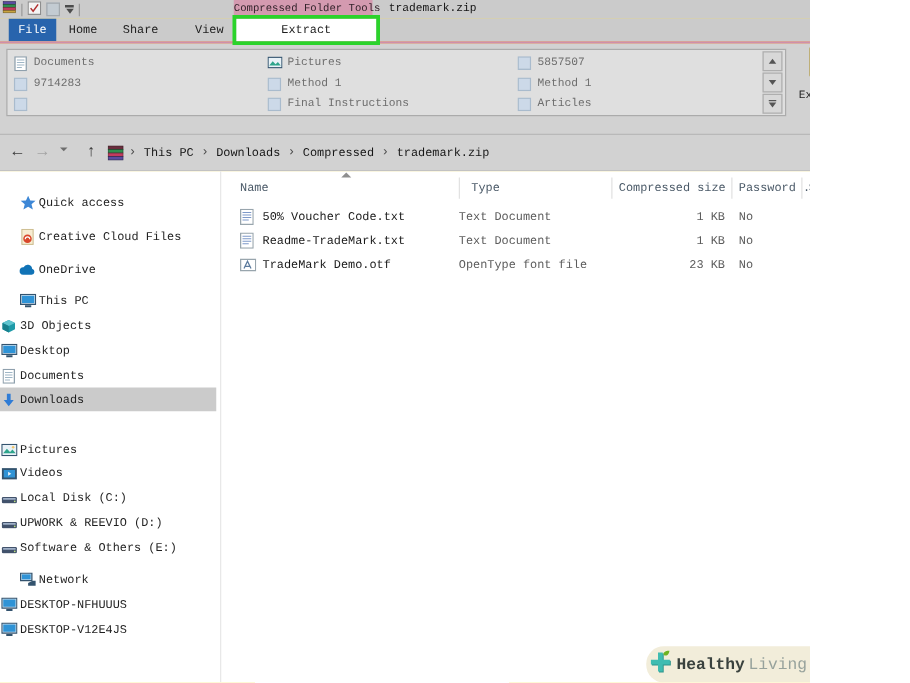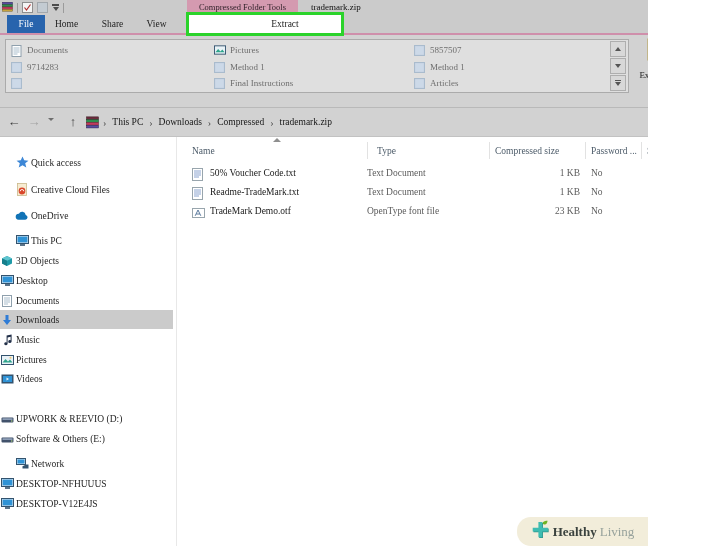--- a/index.html
+++ b/index.html
@@ -1,39 +1,39 @@
 <!DOCTYPE html>
 <html><head>
 <meta charset="utf-8">
 <style>
   html,body{margin:0;padding:0;}
   .screen{position:relative;width:648px;height:546px;background:#fde047;overflow:hidden;
-          font-family:Liberation Serif, serif;-webkit-font-smoothing:antialiased;}
+          font-family:Liberation Mono, monospace;-webkit-font-smoothing:antialiased;}
 
   
   .titlebar{position:absolute;left:0;top:0;width:728px;height:15px;background:#cbcbcb;}
   .qat{position:absolute;left:2px;top:1px;height:13px;display:flex;align-items:center;gap:4px;}
   .qat-sep{width:1px;height:10px;background:#9b9b9b;}
   .qat-box{width:11px;height:11px;background:#c3cbd2;border:1px solid #a2a8ad;box-sizing:border-box;}
   .qat-caret{display:flex;flex-direction:column;align-items:center;gap:1px;}
   .qat-caret .bar{width:7px;height:1.5px;background:#4c4c4c;}
   .tri-dn{width:0;height:0;border-left:3.5px solid transparent;border-right:3.5px solid transparent;border-top:4px solid #4c4c4c;}
   .tri-up{width:0;height:0;border-left:3.5px solid transparent;border-right:3.5px solid transparent;border-bottom:4px solid #4c4c4c;}
   .ctx-header{position:absolute;left:187px;top:0;width:111px;height:15px;background:#d49ab0;
               color:#33232b;font-size:8.5px;line-height:15px;text-align:center;white-space:nowrap;}
   .win-title{position:absolute;left:311px;top:0;height:15px;line-height:15px;font-size:9px;color:#121212;white-space:nowrap;}
 
   
   .tabrow{position:absolute;left:0;top:15px;width:728px;height:18px;background:#cbcbcb;}
   .tab{position:absolute;top:0;height:18px;line-height:18px;font-size:9.5px;color:#1d1d1d;text-align:center;cursor:default;}
   .tab-file{left:7px;width:38px;background:#2864ad;color:#ffffff;}
   .tab-home{left:48px;width:37px;}
   .tab-share{left:93px;width:39px;}
-  .tab-view{left:139px;width:35px;}
-  .tab-extract{left:189px;width:112px;background:#ffffff;outline:3px solid #2bd32b;z-index:3;padding-left:40px;}
+  .tab-view{left:150px;width:35px;}
+  .tab-extract{left:189px;width:112px;background:#ffffff;outline:3px solid #2bd32b;z-index:3;}
   .pinkline{position:absolute;left:0;top:33px;width:728px;height:2px;background:#cf8fab;}
 
   
   .ribbon{position:absolute;left:0;top:35px;width:728px;height:73px;background:#d2d2d2;
           border-bottom:1px solid #b9b9b9;box-sizing:border-box;}
   .gallery{position:absolute;left:5px;top:4px;width:624px;height:54px;background:#dfdfdf;
            border:1px solid #ababab;box-sizing:border-box;}
   .gitem{position:absolute;height:16px;display:flex;align-items:center;gap:5px;font-size:9px;
          color:#6e6e6e;white-space:nowrap;cursor:default;}
   .gc1{left:5px;} .gc2{left:208px;} .gc3{left:408px;justify-content:space-between;}
@@ -317,47 +317,49 @@
       <span>Documents</span>
     </div>
     <div class="side-item lvl2 selected" style="top:173px">
       <span class="sicon">
           <svg width="12" height="12" viewBox="0 0 12 12">
             <path d="M4.5 1h3v5H10L6 11 2 6h2.5z" fill="#2f7cd6"></path>
           </svg>
         </span>
       <span>Downloads</span>
     </div>
-    <div class="side-item lvl2" style="top:193px">
-      <span class="sicon">
-          <svg width="11" height="12" viewBox="0 0 11 12">
-            <path d="M4.6 1.6 9.6.4v7.2a1.7 1.5 0 1 1-1-1.4V2.7L5.6 3.4v6.4a1.7 1.5 0 1 1-1-1.4z" fill="#223049"></path>
-          </svg>
-        </span>
-      <span>Music</span>
-    </div>
     <div class="side-item lvl2" style="top:213px">
       <span class="sicon">
           <svg width="13" height="10" viewBox="0 0 13 10">
             <rect x="0.5" y="0.5" width="12" height="9" fill="#e9f2f7" stroke="#33536e"></rect>
             <path d="M1.5 7.5 4.5 4l2.5 2.5L9 4.5l2.5 3z" fill="#2fa58c"></path>
             <circle cx="9.5" cy="2.8" r="1" fill="#f0c46a"></circle>
           </svg>
         </span>
       <span>Pictures</span>
     </div>
     <div class="side-item lvl2" style="top:232px">
       <span class="sicon">
           <svg width="13" height="10" viewBox="0 0 13 10">
             <rect x="0.5" y="0.5" width="12" height="9" fill="#33536e"></rect>
             <rect x="2" y="2" width="9" height="6" fill="#2f93d6"></rect>
             <path d="M5.5 3.4 8 5 5.5 6.6z" fill="#eaf4fb"></path>
           </svg>
         </span>
       <span>Videos</span>
+    </div>
+    <div class="side-item lvl2" style="top:252px">
+      <span class="sicon">
+          <svg width="13" height="8" viewBox="0 0 13 8">
+            <rect x="0.5" y="2.5" width="12" height="5" rx="1" fill="#42526b"></rect>
+            <rect x="1.5" y="3.4" width="10" height="1.4" fill="#9fb0c8"></rect>
+            <circle cx="10.8" cy="6" r="0.7" fill="#b9e07f"></circle>
+          </svg>
+        </span>
+      <span>Local Disk (C:)</span>
     </div>
     <div class="side-item lvl2" style="top:272px">
       <span class="sicon">
           <svg width="13" height="8" viewBox="0 0 13 8">
             <rect x="0.5" y="2.5" width="12" height="5" rx="1" fill="#42526b"></rect>
             <rect x="1.5" y="3.4" width="10" height="1.4" fill="#9fb0c8"></rect>
             <circle cx="10.8" cy="6" r="0.7" fill="#b9e07f"></circle>
           </svg>
         </span>
       <span>UPWORK &amp; REEVIO (D:)</span>

